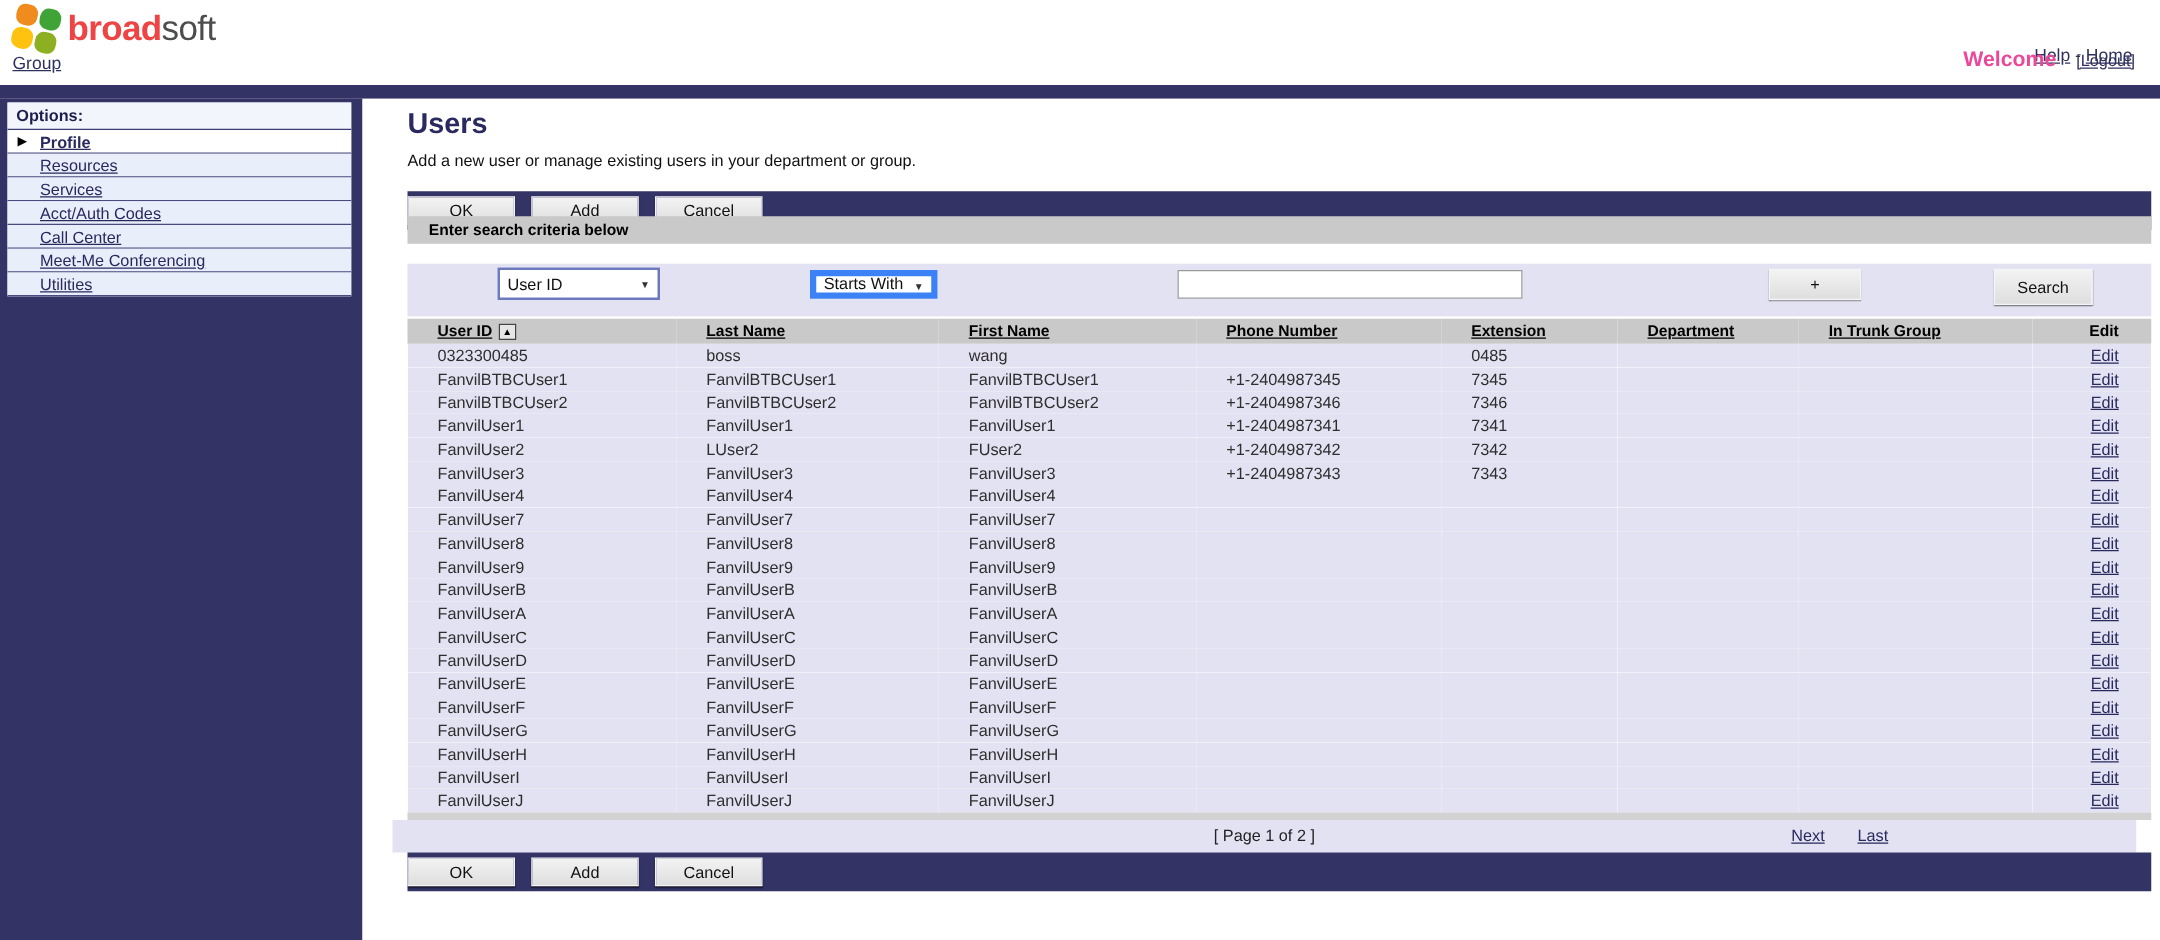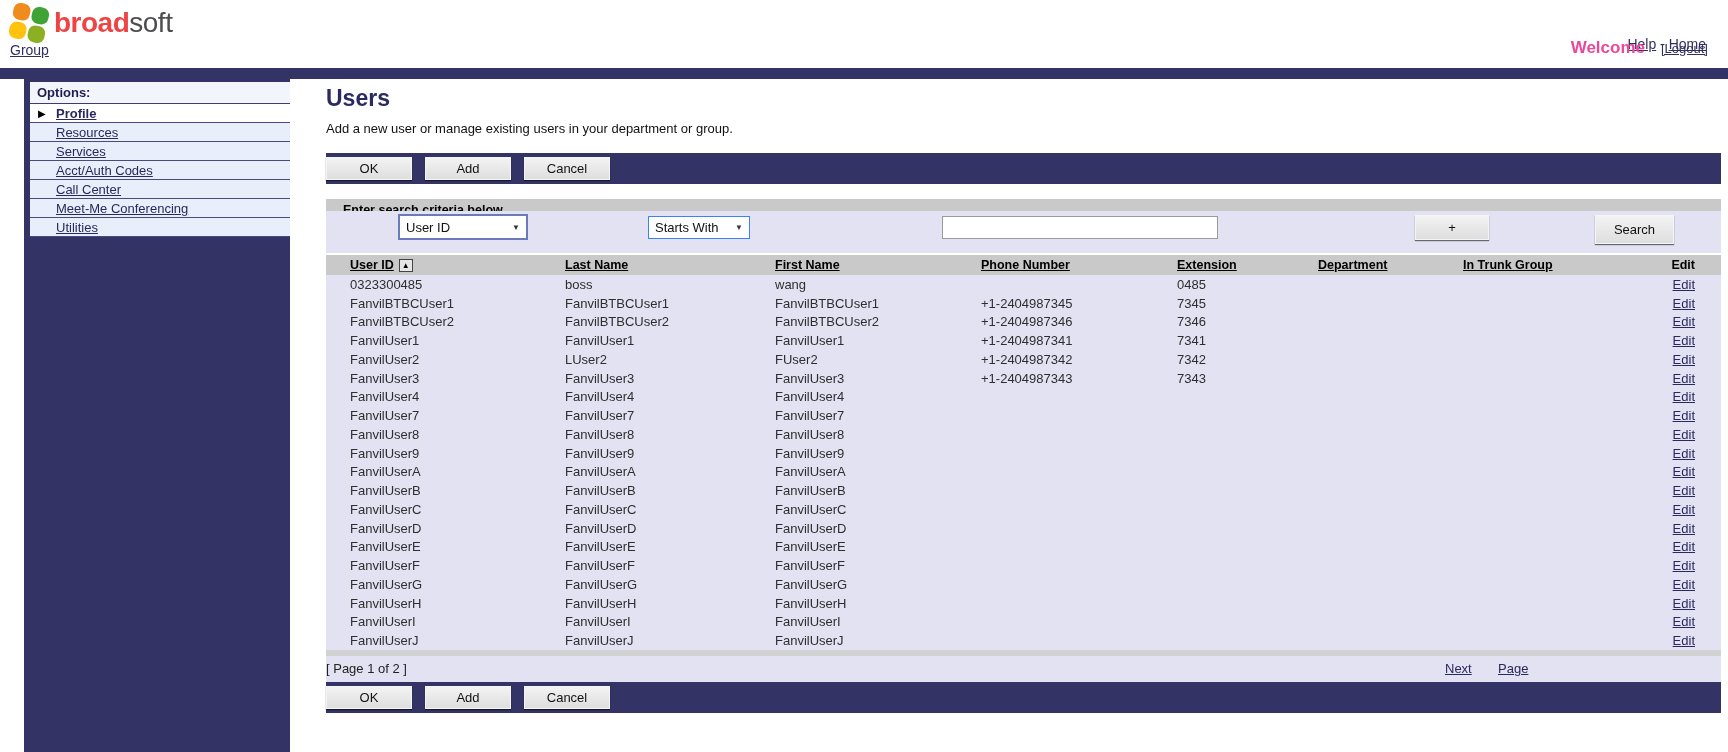--- a/index.html
+++ b/index.html
@@ -18,21 +18,21 @@
   .group-link { position:absolute; left:10px; top:42px; font-size:14px; color:#30305e; }
   a { text-decoration:underline; cursor:pointer; }
   .welcome-row { position:absolute; right:20px; top:38px; display:flex; align-items:center; gap:16px; }
   .welcome { font-size:17px; font-weight:bold; color:#ec4899; }
   .logout { font-size:13px; color:#30305e; }
 
   
   .divider-bar { position:absolute; left:0; top:68px; width:1728px; height:11px; background:#333366; }
 
   
-  .sidebar { position:absolute; left:0; top:79px; width:290px; height:673px; background:#333366;margin-left:24px; }
+  .sidebar { position:absolute; left:0; top:79px; width:290px; height:673px; background:#333366; }
   .side-panel { position:absolute; left:6px; top:3px; width:275px; background:#edf2fa; }
   .options-title { height:22px; line-height:22px; padding-left:7px; font-size:13px; font-weight:bold;
                    color:#1e1e4e; background:#f2f6fc; border-bottom:1px solid #3c3c70; }
   .side-item { position:relative; height:19px; line-height:19px; padding-left:26px; font-size:13px;
                background:#e9effa; border-bottom:1px solid #4a4a80; }
   .side-item a { color:#29295e; }
   .side-item.active { background:#ffffff; }
   .side-item.active a { font-weight:bold; }
   .side-arrow { position:absolute; left:8px; top:0; font-size:10px; color:#000; text-decoration:none; }
 
@@ -42,49 +42,49 @@
   .page-subtitle { position:absolute; left:36px; top:42px; font-size:13px; color:#111; }
 
   .toolbar { position:absolute; left:36px; width:1395px; height:31px; background:#333366;
              display:flex; align-items:center; gap:13px; }
   .toolbar.top { top:74px; }
   .toolbar.bottom { top:603px; }
   .btn { width:86px; height:23px; font-family:inherit; font-size:13px; color:#111;
          background:linear-gradient(#f3f3f3,#dedede); border:1px solid #f5f5f5;
          box-shadow:0 1px 1px rgba(0,0,0,.55); cursor:pointer; }
 
-  .search-heading { position:absolute; left:36px; top:120px; width:1395px; height:22px; line-height:22px;
+  .search-heading { position:absolute; left:36px; top:94px; width:1395px; height:22px; line-height:22px;
                     background:#c9c9c9; font-size:12.5px; font-weight:bold; color:#000; padding-left:17px; }
   .search-area { position:absolute; left:36px; top:132px; width:1395px; height:42px; background:#e2e2f2; }
   .fake-select { position:absolute; background:#fff; display:flex; align-items:center;
                  justify-content:space-between; padding:0 6px; font-size:13px; color:#111; cursor:default; }
   .field-select { left:72px; top:3px; width:130px; height:26px; border:2px solid #6d79bd; }
-  .mode-select { left:322px; top:5px; width:102px; height:23px; border:1px solid #3b82f6; }
+  .mode-select { left:322px; top:5px; width:102px; height:23px; border:5px solid #3b82f6;align-items:flex-end; }
   .caret { font-size:8px; color:#333; }
   .search-input { position:absolute; left:616px; top:5px; width:276px; height:23px;
                   border:1px solid #9a9a9a; background:#fff; font-size:13px; padding:0 4px; font-family:inherit; }
   .plus-btn { position:absolute; left:1089px; top:4px; width:74px; height:25px; }
   .search-btn { position:absolute; left:1269px; top:4px; width:79px; height:29px; }
 
   
   .users-table { position:absolute; left:36px; top:176px; width:1395px; border-collapse:collapse; table-layout:fixed; }
   .users-table thead tr { background:#c9c9c9; height:20px; }
   .users-table th { font-size:12.5px; font-weight:bold; color:#000; text-align:left; padding-left:24px; white-space:nowrap; }
   .users-table th a { color:#000; }
   .users-table th.col-edit, .users-table td.col-edit { text-align:right; padding-right:26px; padding-left:0; }
   .users-table tbody tr { background:#e2e2f2; height:18.75px; }
   .users-table td { font-size:13px; color:#2e2e2e; padding-left:24px; white-space:nowrap; overflow:hidden; }
   .users-table td a { color:#29295e; }
   .sort-box { display:inline-block; width:14px; height:13px; margin-left:5px; background:#e6e6e6;
               border:1px solid #444; font-size:8px; line-height:12px; text-align:center; color:#000;
               vertical-align:1px; cursor:pointer; }
 
   .table-strip { position:absolute; left:36px; top:571px; width:1395px; height:6px; background:#d2d2d2; }
-  .pagination { position:absolute; left:36px; top:577px; width:1395px; height:26px; line-height:26px;
-                background:#e2e2f2; font-size:13px; color:#222; }
+  .pagination { position:absolute; left:24px; top:577px; width:1395px; height:26px; line-height:26px;
+                background:#e2e2f2; font-size:13px; color:#222; text-align:center; }
   .pagination a { color:#29295e; position:absolute; top:0; }
   .page-next { left:1119px; }
   .page-last { left:1172px; }
 </style>
 </head>
 <body>
 
 <div class="page">
 
   <header class="top-header">
@@ -269,33 +269,33 @@
             <td>FanvilUser9</td>
             <td>FanvilUser9</td>
             <td>FanvilUser9</td>
             <td></td>
             <td></td>
             <td></td>
             <td></td>
             <td class="col-edit"><a>Edit</a></td>
           </tr>
           <tr>
+            <td>FanvilUserB</td>
+            <td>FanvilUserB</td>
+            <td>FanvilUserB</td>
+            <td></td>
+            <td></td>
+            <td></td>
+            <td></td>
+            <td class="col-edit"><a>Edit</a></td>
+          </tr>
+          <tr>
             <td>FanvilUserA</td>
             <td>FanvilUserA</td>
             <td>FanvilUserA</td>
-            <td></td>
-            <td></td>
-            <td></td>
-            <td></td>
-            <td class="col-edit"><a>Edit</a></td>
-          </tr>
-          <tr>
-            <td>FanvilUserB</td>
-            <td>FanvilUserB</td>
-            <td>FanvilUserB</td>
             <td></td>
             <td></td>
             <td></td>
             <td></td>
             <td class="col-edit"><a>Edit</a></td>
           </tr>
           <tr>
             <td>FanvilUserC</td>
             <td>FanvilUserC</td>
             <td>FanvilUserC</td>
@@ -375,21 +375,21 @@
             <td></td>
             <td class="col-edit"><a>Edit</a></td>
           </tr>
         </tbody>
     </table>
 
     <div class="table-strip"></div>
     <div class="pagination">
       <span>[ Page 1 of 2 ]</span>
       <a class="page-next">Next</a>
-      <a class="page-last">Page</a>
+      <a class="page-last">Last</a>
     </div>
 
     <div class="toolbar bottom">
       <button class="btn">OK</button>
       <button class="btn">Add</button>
       <button class="btn">Cancel</button>
     </div>
   </main>
 </div>
 

